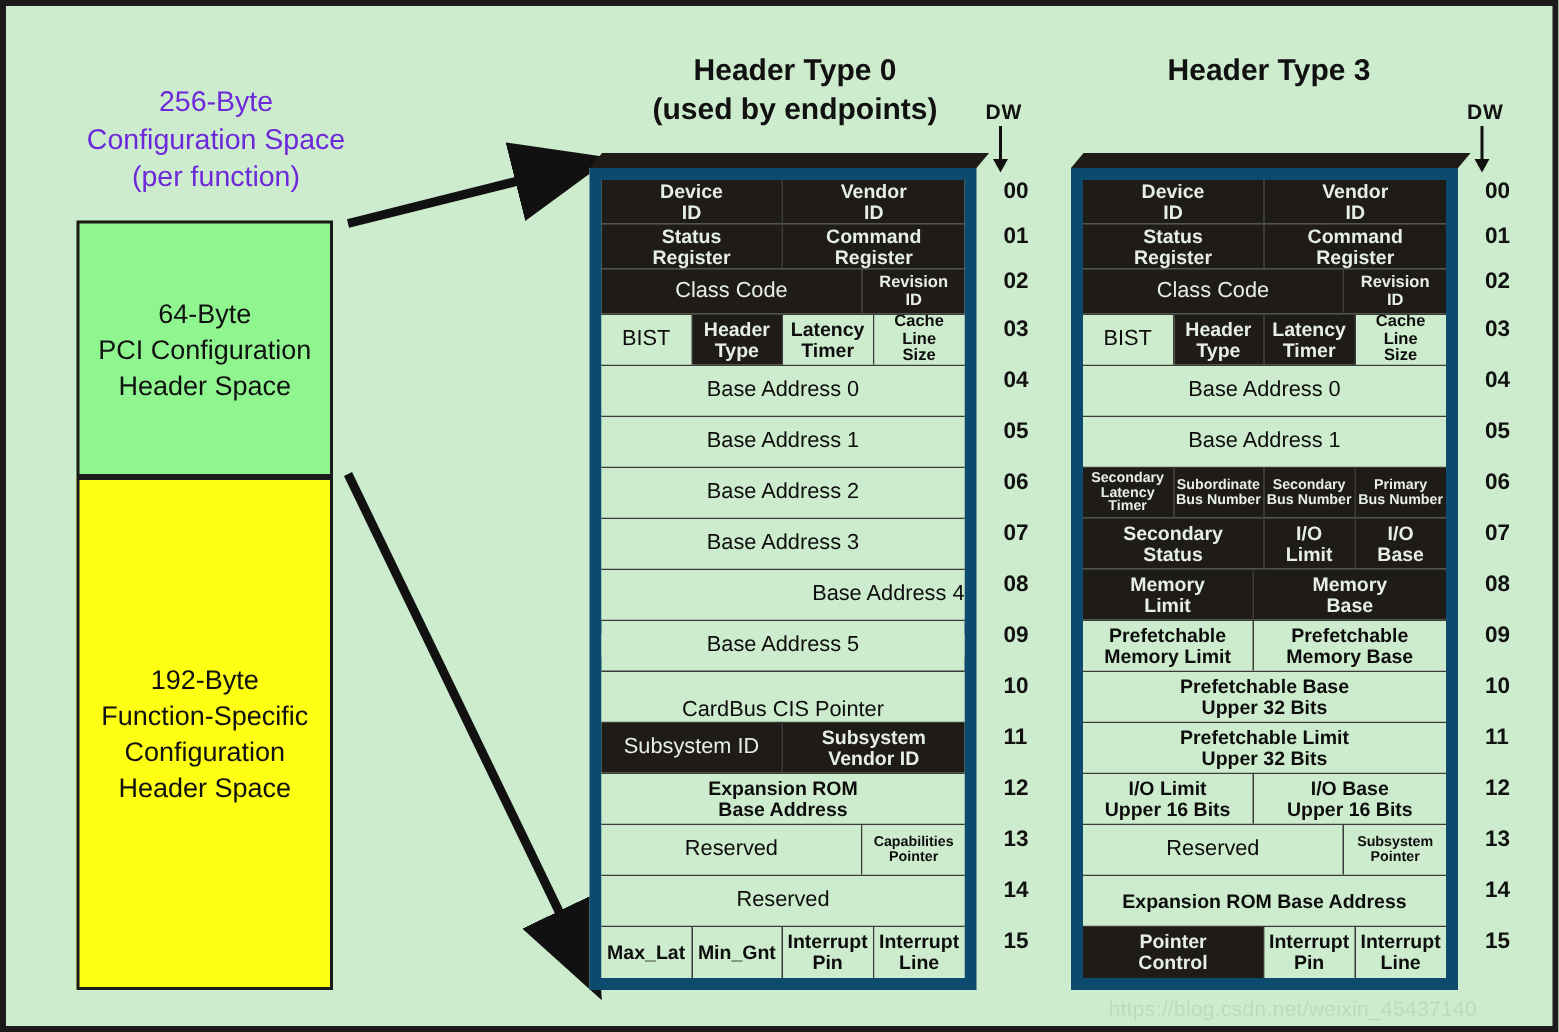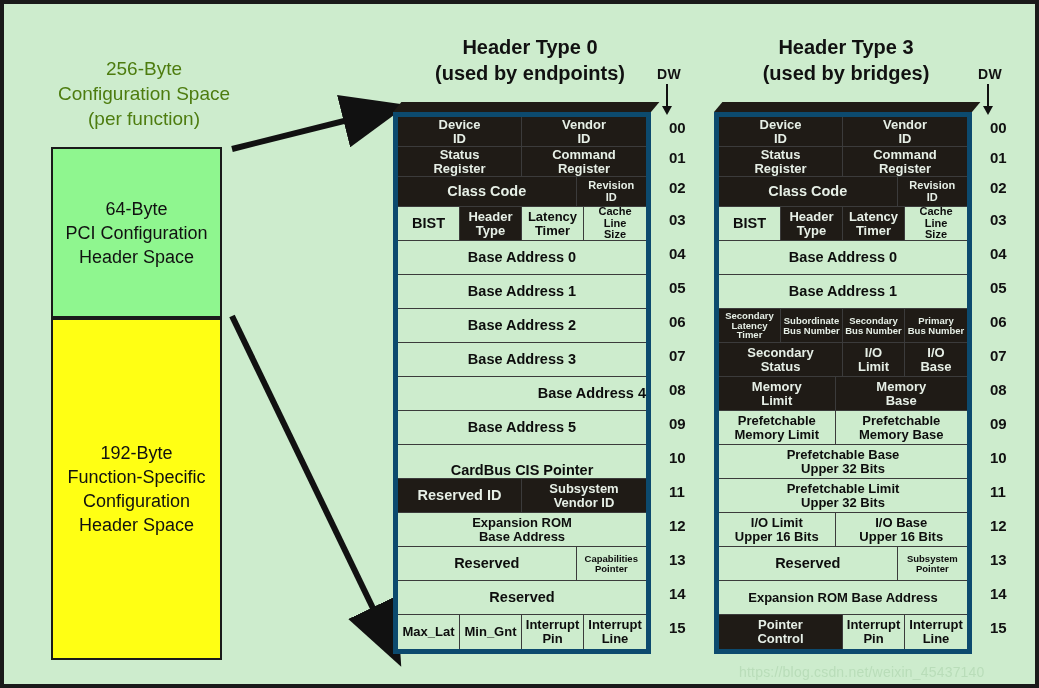--- a/index.html
+++ b/index.html
@@ -26,21 +26,21 @@
 
   
   #left-caption {
     position: absolute;
     left: 20px;
     top: 52px;
     width: 240px;
     text-align: center;
     font-size: 19px;
     line-height: 25px;
-    color: #4d7c0f;
+    color: #6d28d9;
   }
   #green-box {
     position: absolute;
     left: 47px;
     top: 143px;
     width: 171px;
     height: 171px;
     background: #8ff68f;
     border: 2px solid #1a1a1a;
     box-sizing: border-box;
@@ -145,21 +145,21 @@
     background: #1f1b16;
     transform: skewY(-38deg);
     transform-origin: top left;
   }
 
   .hdr-table {
     position: absolute;
     left: 0;
     top: 10px;
     width: 258px;
-    border: 5px solid #0c4a6e;
+    border: 8px solid #0c4a6e;
     box-sizing: border-box;
     background: #cdeccd;
   }
   .hdr-row {
     display: flex;
     width: 100%;
     box-sizing: border-box;
     border-bottom: 1px solid #3b3b3b;
   }
   .hdr-row:last-child { border-bottom: none; }
@@ -176,21 +176,21 @@
   }
   .cell:last-child { border-right: none; }
   .cell.light {
     background: #cdeccd;
     color: #0d0d0d;
   }
   .cell.dark {
     background: #1f1b16;
     color: #e6efe6;
   }
-  .cell.s-lg { font-size: 14.5px; font-weight: bold; }
+  .cell.s-lg { font-size: 14.5px; font-weight: normal; }
   .cell.s-md { font-size: 13px; font-weight: bold; }
   .cell.s-sm { font-size: 11px; font-weight: bold; }
   .cell.s-xs { font-size: 9.5px; font-weight: bold; }
 
   
   .dw-col {
     position: absolute;
     top: 10px;
     width: 34px;
   }
@@ -379,21 +379,21 @@
         <div class="hdr-row" style="height: 34px;">
           <div class="cell light s-lg" style="width: 100%; align-items: flex-end;">
             <div>
               <div>CardBus CIS Pointer</div>
             </div>
           </div>
         </div>
         <div class="hdr-row" style="height: 34px;">
           <div class="cell dark s-lg" style="width: 50%;">
             <div>
-              <div>Reserved ID</div>
+              <div>Subsystem ID</div>
             </div>
           </div>
           <div class="cell dark s-md" style="width: 50%;">
             <div>
               <div>Subsystem</div>
               <div>Vendor ID</div>
             </div>
           </div>
         </div>
         <div class="hdr-row" style="height: 34px;">
@@ -464,21 +464,20 @@
         <div class="dw-num" style="height: 34px;">11</div>
         <div class="dw-num" style="height: 34px;">12</div>
         <div class="dw-num" style="height: 34px;">13</div>
         <div class="dw-num" style="height: 34px;">14</div>
         <div class="dw-num" style="height: 34px;">15</div>
       </div>
   </div>
 
   <div class="table-title" id="title-t1">
     <div>Header Type 3</div>
-    <div>(used by bridges)</div>
   </div>
   <div class="dw-head" id="dw-head-t1">DW</div>
   <div class="dw-arrow" id="dw-arrow-t1"></div>
 
   <div class="hdr-wrap" id="wrap-t1">
     <div class="extrude-top"></div>
     <div class="extrude-side"></div>
     <div class="hdr-table" id="table-t1">
         <div class="hdr-row" style="height: 30px;">
           <div class="cell dark s-md" style="width: 50%;">

